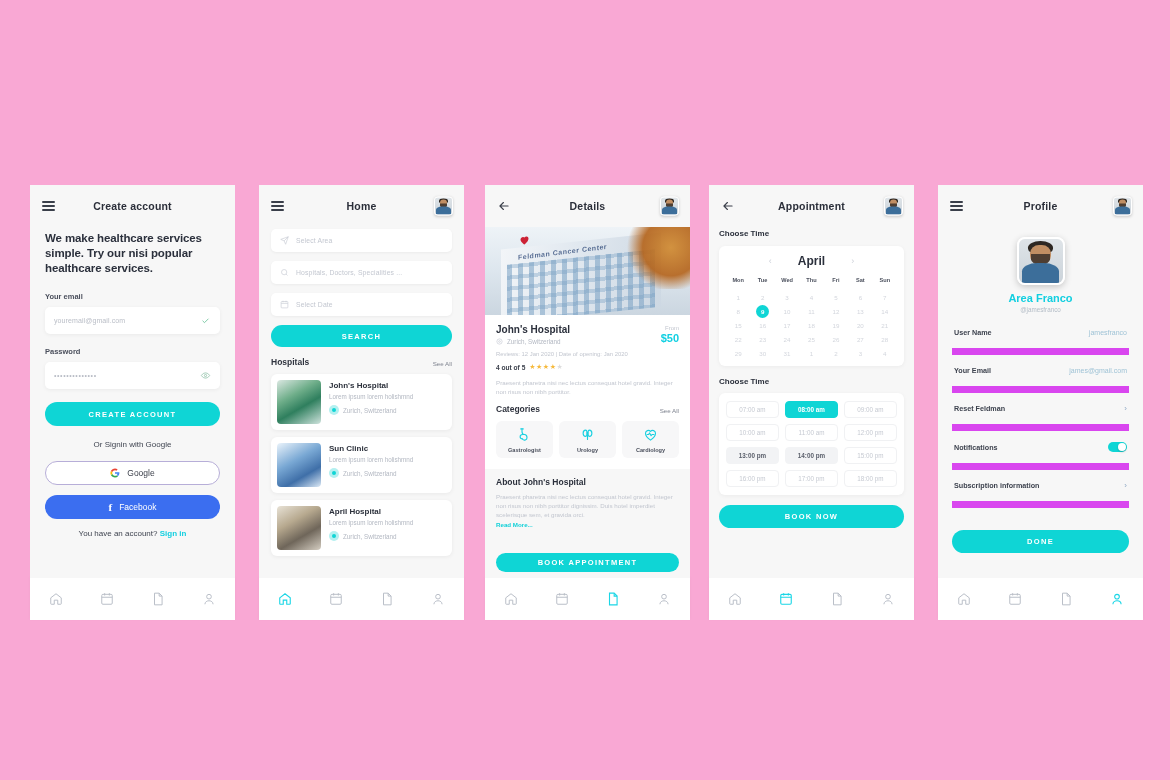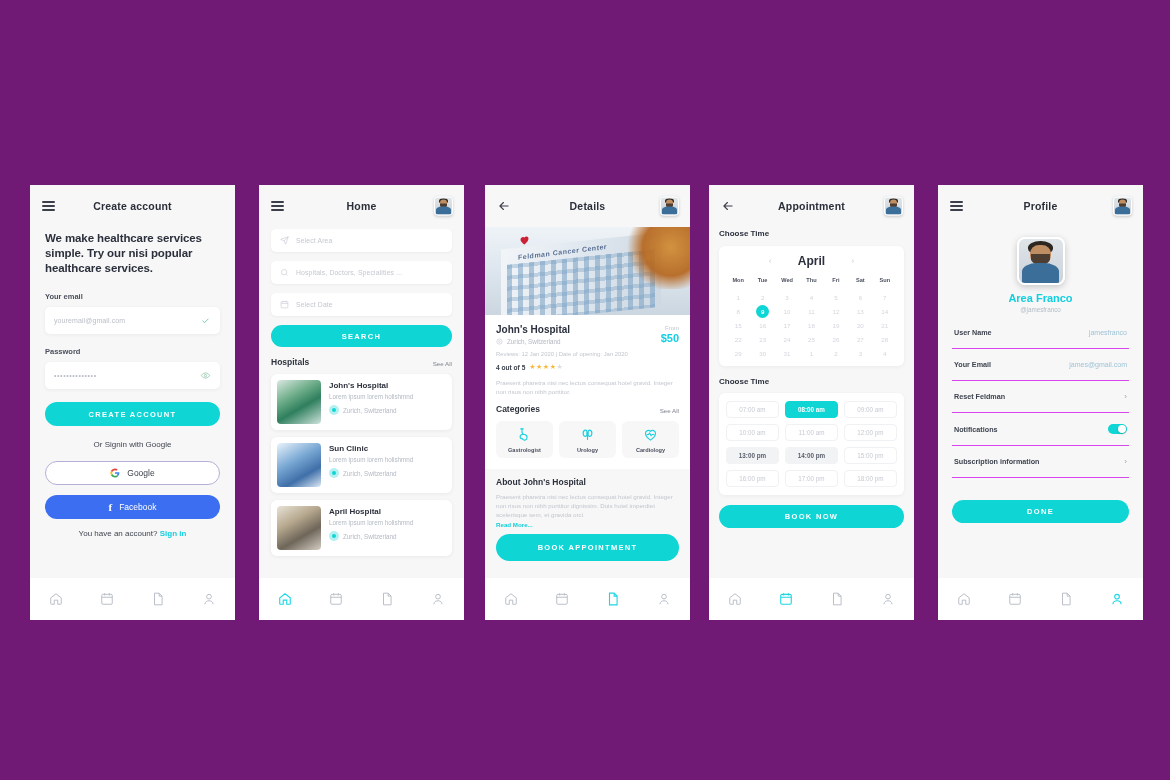--- a/index.html
+++ b/index.html
@@ -2,21 +2,21 @@
 <html><head>
 <meta charset="utf-8">
 <style>
   * { box-sizing: border-box; margin: 0; padding: 0; }
   html, body {
     width: 1170px; height: 780px;
     background: #ffffff;
     font-family: "Liberation Sans", sans-serif;
     overflow: hidden;
   }
-  .canvas { position: relative; width: 1170px; height: 780px; background: #701a75; }
+  .canvas { position: relative; width: 1170px; height: 780px; background: #f9a8d4; }
 
   .phone { position: absolute; top: 185px; width: 205px; height: 435px; }
   .p1 { left: 30px; }
   .p2 { left: 259px; }
   .p3 { left: 485px; }
   .p4 { left: 709px; }
   .p5 { left: 938px; }
 
   .screen {
     position: relative;
@@ -166,21 +166,21 @@
   .cat {
     flex: 1; background: #f7f7f8; border-radius: 6px; padding: 6px 2px 5px;
     display: flex; flex-direction: column; align-items: center; gap: 5px;
   }
   .cat svg { width: 15px; height: 15px; color: #1ad0e0; }
   .cat span { font-size: 5.6px; color: #4a4f5c; font-weight: bold; }
   .s3-about { padding: 8px 11px 0; }
   .s3-about h4 { font-size: 8.5px; font-weight: bold; color: #2b303c; margin-bottom: 5px; }
   .s3-about p { font-size: 6.2px; line-height: 9px; color: #c2c6cf; }
   .readmore { font-size: 6.2px; font-weight: bold; color: #12d0d8; margin-top: 2px; }
-  .s3-cta { height: 27px; margin: 6px 11px 0; }
+  .s3-cta { height: 19px; margin: 25px 11px 0; }
 
   
   .s4-body { padding: 0 10px; }
   .s4-lbl { font-size: 8px; font-weight: bold; color: #2b303c; margin: 2px 0 8px; }
   .calcard { background: #fff; border-radius: 6px; box-shadow: 0 1px 4px rgba(0,0,0,.05); padding: 8px 7px 6px; }
   .calhead { display: flex; align-items: center; justify-content: center; gap: 26px; margin-bottom: 9px; }
   .calhead .m { font-size: 12px; font-weight: bold; color: #2b303c; }
   .calhead .nav { font-size: 9px; color: #ccd0d8; }
   .caldays, .calrow { display: grid; grid-template-columns: repeat(7,1fr); }
   .caldays div { font-size: 5.6px; font-weight: bold; color: #4a4f5c; text-align: center; padding-bottom: 7px; }
@@ -210,21 +210,21 @@
   
   .s5-body { padding: 0 14px; }
   .bigavatar {
     width: 48px; height: 48px; margin: 10px auto 0; border-radius: 8px; overflow: hidden;
     border: 2.5px solid #fff; box-shadow: 0 2px 7px rgba(0,0,0,.2);
   }
   .s5-name { text-align: center; font-size: 11px; font-weight: bold; color: #12cfe0; margin-top: 7px; }
   .s5-handle { text-align: center; font-size: 6.3px; color: #b3bcc6; margin-top: 2px; }
   .prow {
     display: flex; align-items: center; justify-content: space-between;
-    padding: 11px 2px; border-bottom: 1px solid #d946ef;
+    padding: 11px 2px; border-bottom: 7px solid #d946ef;
   }
   .prow:first-of-type { border-top: 1px solid #edeef0; }
   .prow .k { font-size: 7.2px; font-weight: bold; color: #3d424e; }
   .prow .v { font-size: 7px; color: #9fc3d6; }
   .chev { color: #8fa9c4; font-size: 8px; }
   .toggle {
     width: 19px; height: 10px; border-radius: 6px; background: #0fd5d5; position: relative;
   }
   .toggle i {
     position: absolute; right: 1px; top: 1px; width: 8px; height: 8px;

